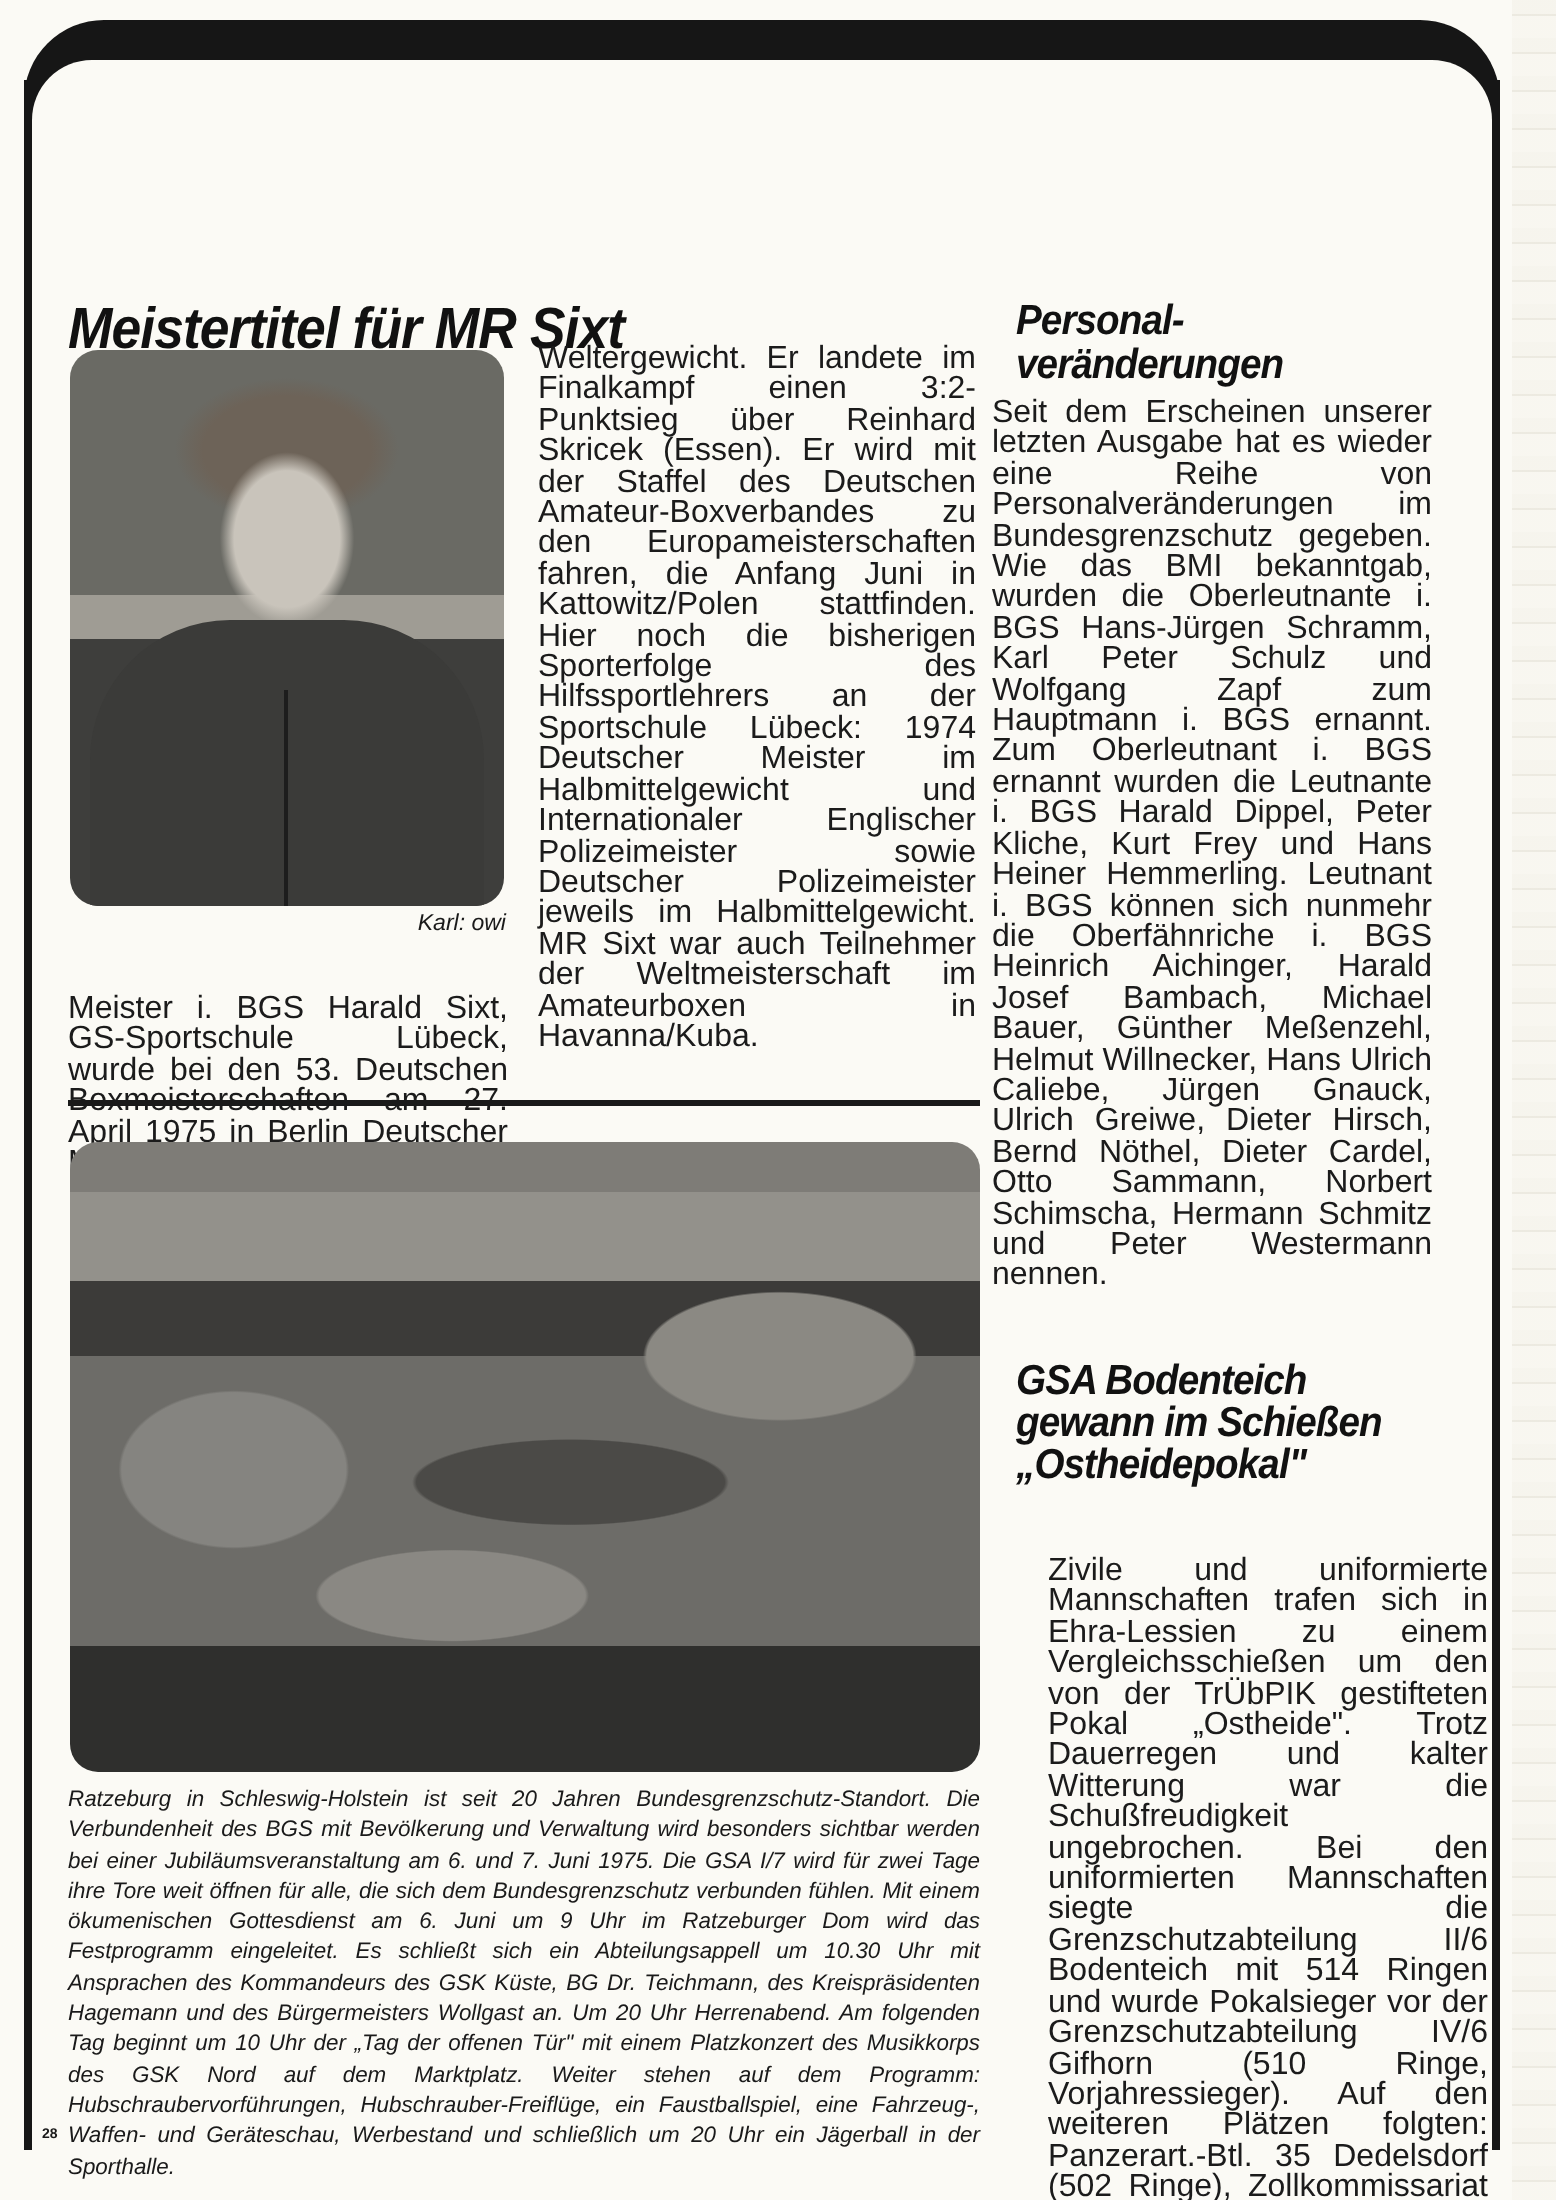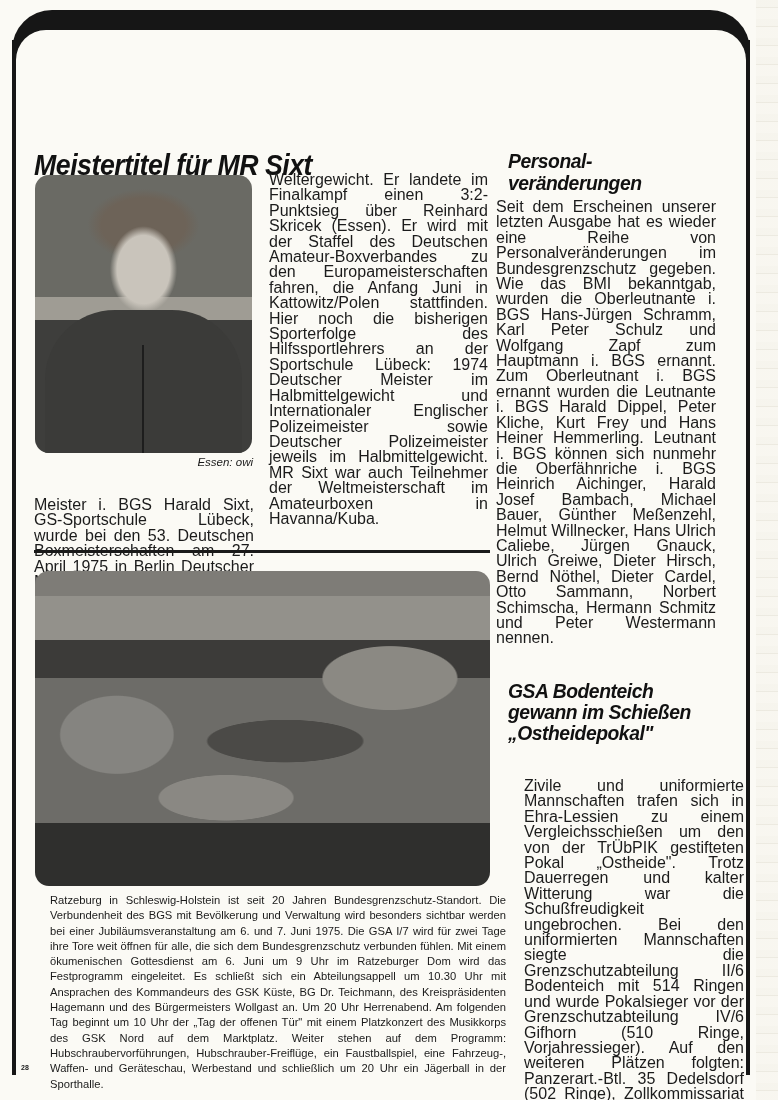--- a/index.html
+++ b/index.html
@@ -46,21 +46,21 @@
   #mid-col { left: 269px; top: 172px; width: 219px; }
   #left-text { left: 34px; top: 497px; width: 220px; }
   #right-col1 { left: 496px; top: 199px; width: 220px; }
   #right-col2 { left: 524px; top: 738px; width: 220px; margin-top: 40px; }
   #credit {
     position: absolute; left: 34px; top: 456px; width: 219px;
     text-align: right; font-style: italic; font-size: 11.5px;
   }
   #caption {
     position: absolute; left: 34px; top: 893px; width: 456px;
-    font-size: 11.2px; line-height: 15.3px; text-align: justify; margin-left: 16px;
+    font-style: italic; font-size: 11.2px; line-height: 15.3px; text-align: justify;
   }
   #caption p { margin: 0; }
   #page-num {
     position: absolute; left: 21px; top: 1064px; font-size: 7px; font-weight: bold;
   }
   #sign-owi {
     position: absolute; left: 650px; top: 1062px; width: 78px; text-align: right; font-size: 11.5px; margin-top: 48px;
   }
   .rule {
     position: absolute; left: 34px; top: 550px; width: 456px; height: 3px; background: #1a1a1a;
@@ -98,21 +98,21 @@
 
 <div class="edge-noise"></div>
 <div class="frame-top"></div>
 <div class="frame-inner"></div>
 <div class="frame-left"></div>
 <div class="frame-right"></div>
 
 <h1 id="h1" class="headline">Meistertitel für MR Sixt</h1>
 
 <div id="portrait" class="photo" title="Portrait photo of Harald Sixt"></div>
-<div id="credit">Essen: owi</div>
+<div id="credit">Karl: owi</div>
 <div id="left-text" class="col">
   <p>Meister i. BGS Harald Sixt, GS-Sportschule Lübeck, wurde bei den 53. Deutschen Boxmeisterschaften am 27. April 1975 in Berlin Deutscher Meister im</p>
 </div>
 
 <div id="mid-col" class="col">
   <p>Weltergewicht. Er landete im Finalkampf einen 3:2-Punktsieg über Reinhard Skricek (Essen). Er wird mit der Staffel des Deutschen Amateur-Boxverbandes zu den Europameisterschaften fahren, die Anfang Juni in Kattowitz/Polen stattfinden. Hier noch die bisherigen Sporterfolge des Hilfssportlehrers an der Sportschule Lübeck: 1974 Deutscher Meister im Halbmittelgewicht und Internationaler Englischer Polizeimeister sowie Deutscher Polizeimeister jeweils im Halbmittelgewicht. MR Sixt war auch Teilnehmer der Weltmeisterschaft im Amateurboxen in Havanna/Kuba.</p>
 </div>
 
 <div class="rule"></div>
 

